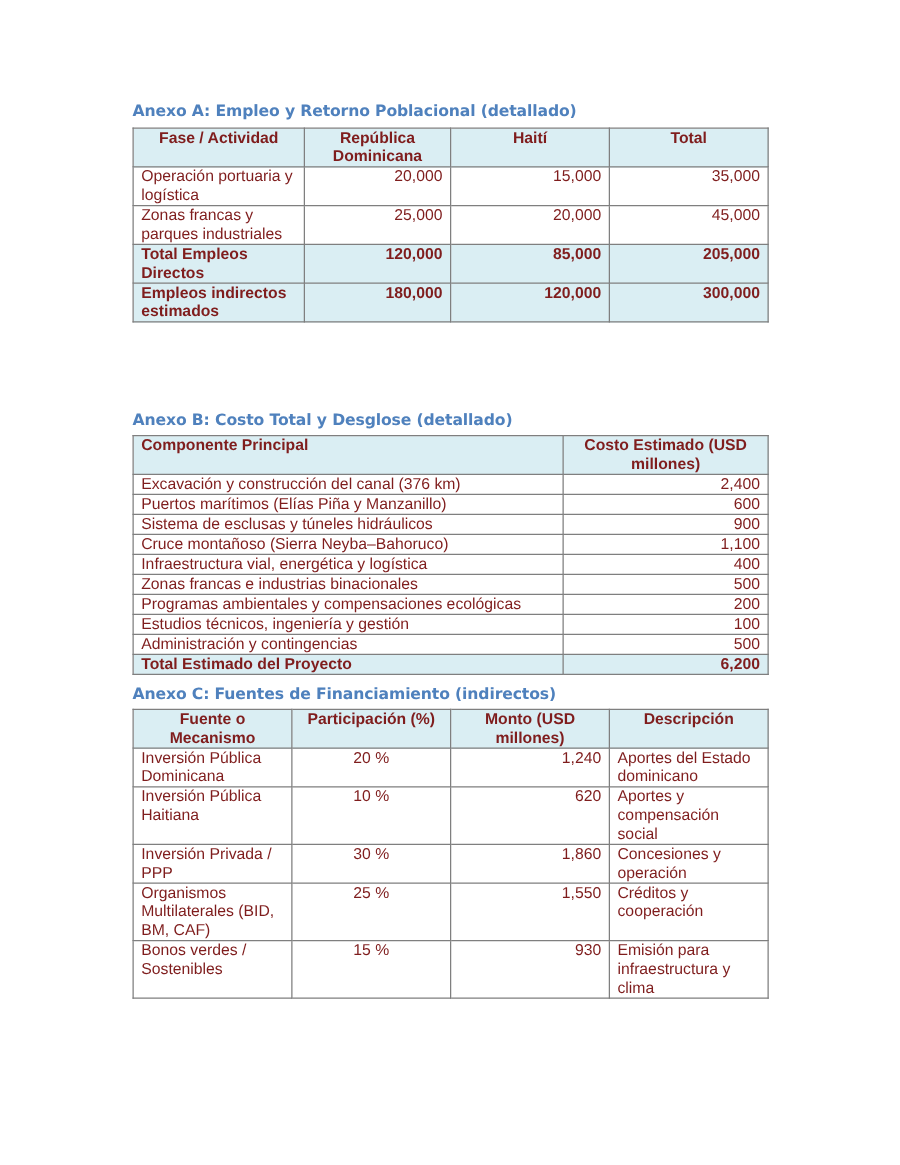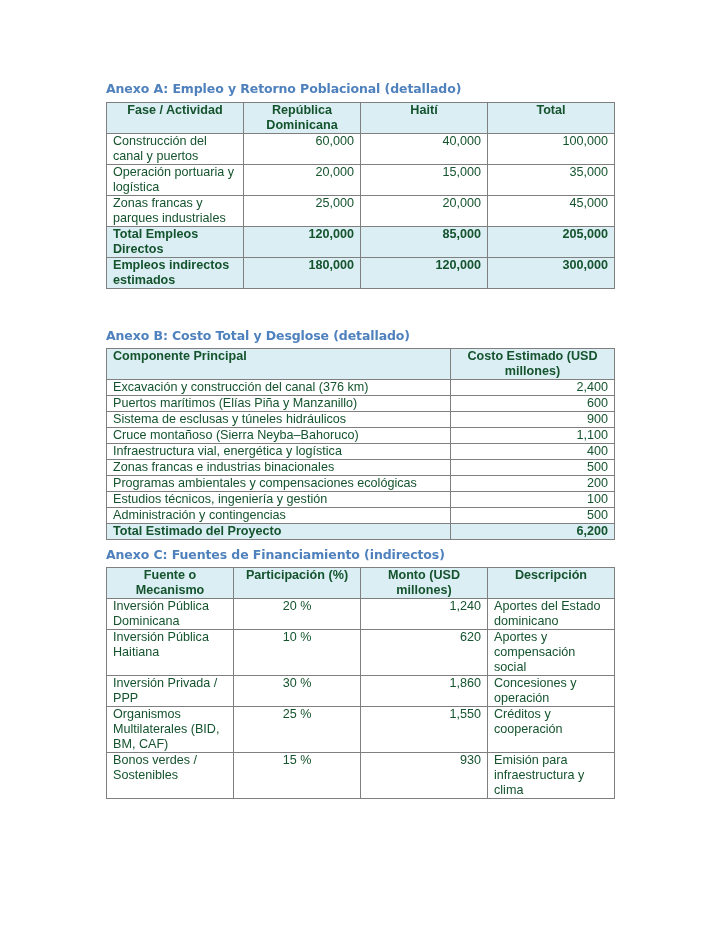--- a/index.html
+++ b/index.html
@@ -6,21 +6,21 @@
   body { width: 720px; height: 932px; position: relative; overflow: hidden; }
   .page { position: absolute; left: 0; top: 0; width: 720px; height: 932px; background: #fff; }
   .heading {
     position: absolute; left: 106px;
     font-family: "DejaVu Sans", sans-serif; font-weight: bold; font-size: 12.5px;
     color: #4f81bd; letter-spacing: -0.1px; white-space: nowrap;
   }
   table {
     position: absolute; left: 106px; width: 508px;
     border-collapse: collapse; table-layout: fixed;
-    font-family: "Liberation Sans", sans-serif; font-size: 12.6px; color: #14532d;
+    font-family: "Liberation Sans", sans-serif; font-size: 12.6px; color: #7f1d1d;
   }
   td, th {
     border: 1px solid #7f7f7f; padding: 0 6px; vertical-align: top;
     line-height: 15px; font-weight: normal;
   }
   th { background: #daeef3; font-weight: bold; }
   tr.tot td { background: #daeef3; font-weight: bold; }
   .r { text-align: right; }
   .c { text-align: center; }
   .l { text-align: left; }
@@ -43,26 +43,20 @@
       </colgroup>
     <thead>
       <tr>
         <th class="c">Fase / Actividad</th>
         <th class="c">República Dominicana</th>
         <th class="c">Haití</th>
         <th class="c">Total</th>
       </tr>
     </thead>
     <tbody>
-      <tr>
-        <td>Construcción del canal y puertos</td>
-        <td class="r">60,000</td>
-        <td class="r">40,000</td>
-        <td class="r">100,000</td>
-      </tr>
       <tr>
         <td>Operación portuaria y logística</td>
         <td class="r">20,000</td>
         <td class="r">15,000</td>
         <td class="r">35,000</td>
       </tr>
       <tr>
         <td>Zonas francas y parques industriales</td>
         <td class="r">25,000</td>
         <td class="r">20,000</td>

